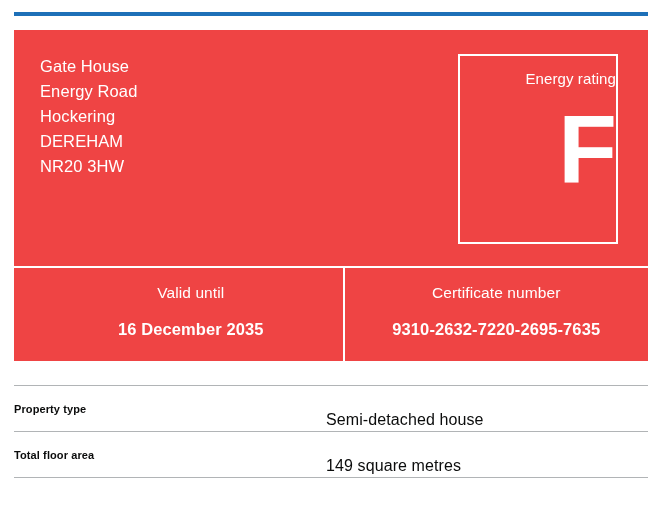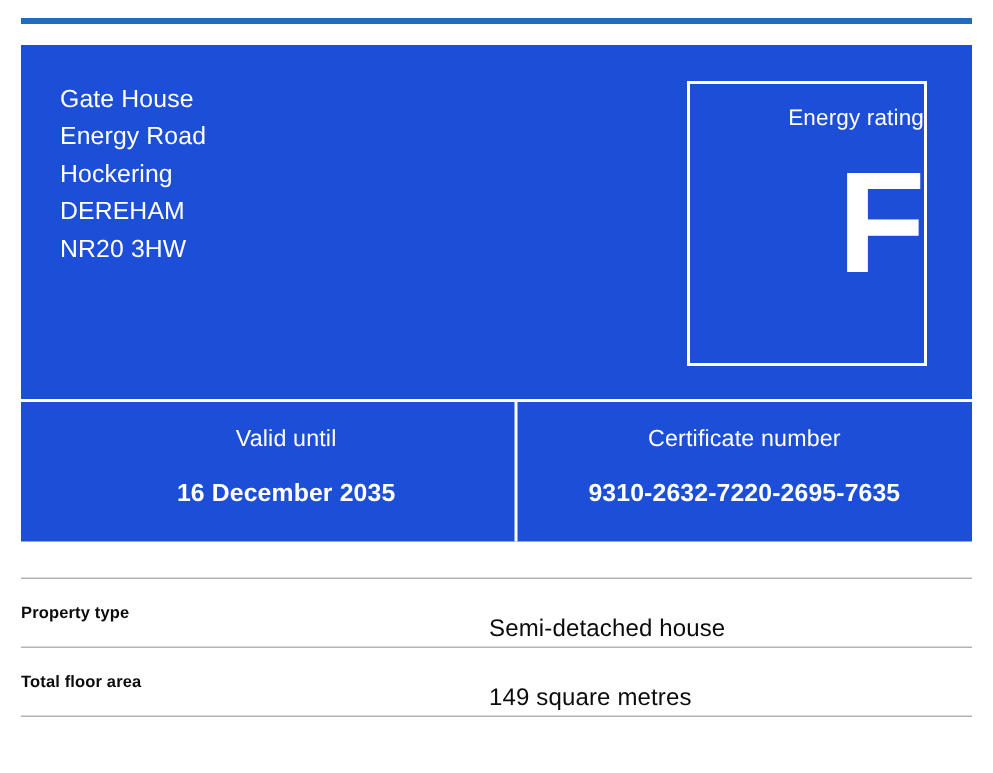--- a/index.html
+++ b/index.html
@@ -22,21 +22,21 @@
     padding: 0 14px;
   }
   .rule-top {
     height: 4px;
     background: #1d70b8;
     margin-top: 12px;
   }
 
   
   .cert-panel {
-    background: #1d4ed8;
+    background: #ef4444;
     color: #ffffff;
     margin-top: 14px;
   }
   .cert-top {
     display: flex;
     justify-content: space-between;
     align-items: flex-start;
     padding: 24px 26px 22px 26px;
     box-sizing: border-box;
     min-height: 200px;

